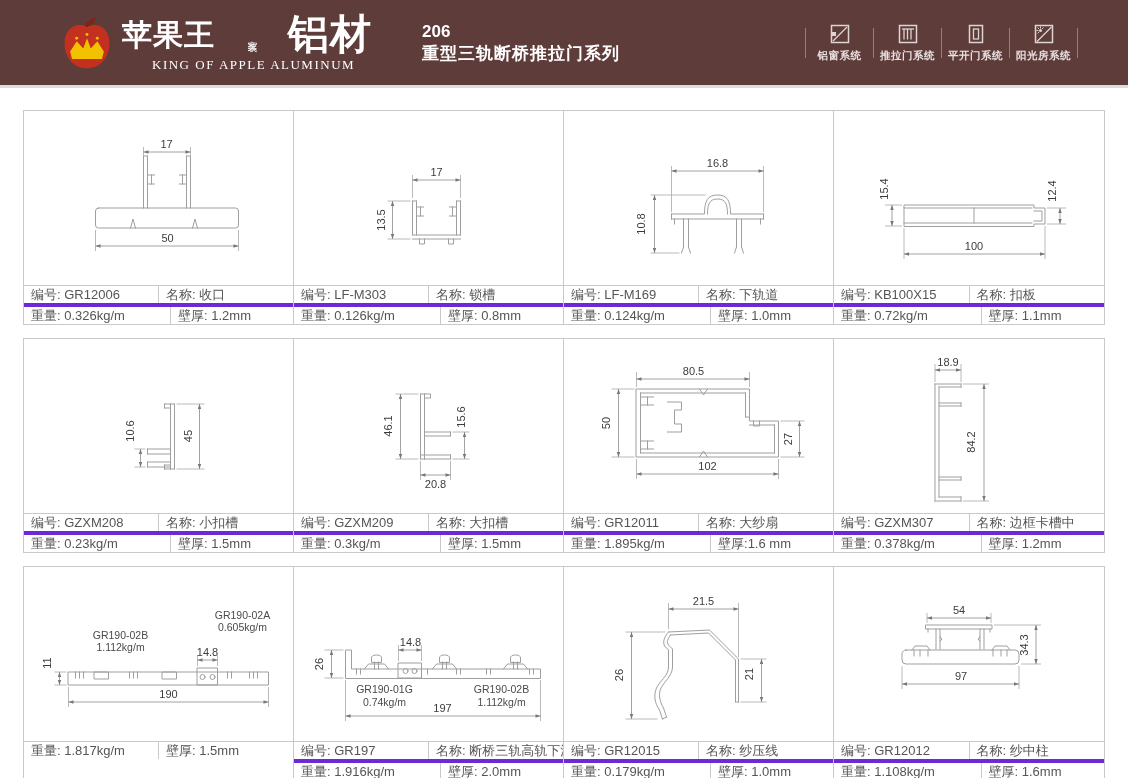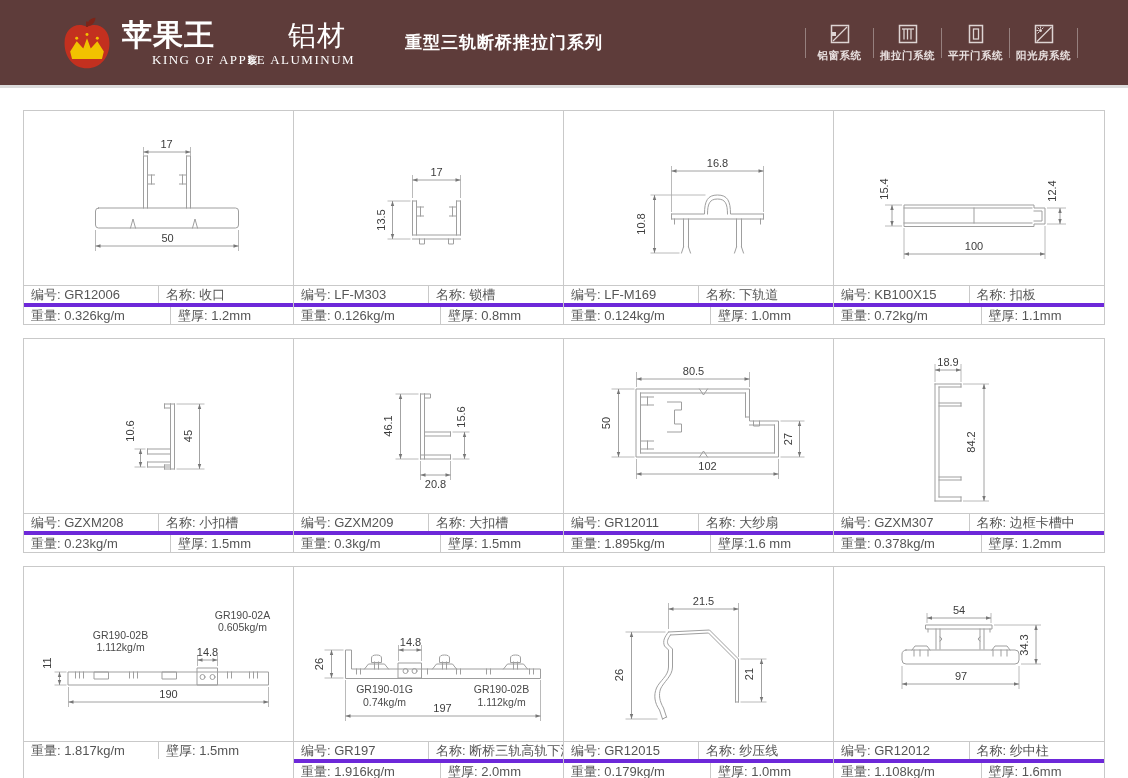--- a/index.html
+++ b/index.html
@@ -4,24 +4,24 @@
 <style>
   html,body{margin:0;padding:0;background:#fff;}
   .page{width:1128px;height:778px;background:#fff;overflow:hidden;
         font-family:"Liberation Sans","DejaVu Sans",sans-serif;position:relative;}
 
   
   .header{height:85px;background:#5e3c3a;border-bottom:3px solid #dcdcdc;
           display:flex;align-items:center;color:#fff;}
   .logo{display:flex;align-items:center;margin-left:58px;}
   .logo-text{margin-left:6px;line-height:1;}
-  .brand-line{display:flex;align-items:flex-end;gap:28px;}
+  .brand-line{display:flex;align-items:center;gap:28px;}
   .brand-cn{font-size:30px;font-weight:bold;letter-spacing:1px;}
   .brand-small{writing-mode:vertical-rl;font-size:10px;margin:0 3px 2px 4px;letter-spacing:1px;}
-  .brand-suffix{font-size:28px;font-weight:normal;letter-spacing:1px;}
+  .brand-suffix{font-size:41px;font-weight:bold;letter-spacing:1px;}
   .brand-en{font-family:"Liberation Serif","DejaVu Serif",serif;font-size:13px;
             letter-spacing:1.5px;margin-top:3px;margin-left:30px;}
   .title-block{margin-left:50px;line-height:1.25;}
   .page-num{font-size:17px;font-weight:bold;}
   .series{font-size:17px;font-weight:bold;letter-spacing:1px;}
   .systems{margin-left:auto;margin-right:50px;display:flex;align-items:center;}
   .sys-div{width:1px;height:30px;background:#96807e;}
   .sys-item{width:67px;display:flex;flex-direction:column;align-items:center;}
   .sys-item svg{display:block;margin-bottom:4px;}
   .sys-label{font-size:10.5px;color:#e9e1e0;font-weight:bold;letter-spacing:0.5px;}
@@ -65,20 +65,21 @@
       <div class="logo-text">
         <div class="brand-line">
           <span class="brand-cn">苹果王</span>
           <span class="brand-small">家装</span>
           <span class="brand-suffix">铝材</span>
         </div>
         <div class="brand-en">KING OF APPLE ALUMINUM</div>
       </div>
     </div>
     <div class="title-block">
+      <div class="page-num">206</div>
       <div class="series">重型三轨断桥推拉门系列</div>
     </div>
     <div class="systems">
       <div class="sys-div"></div>
       <div class="sys-item">
         <svg width="22" height="22" viewBox="0 0 22 22">
           <rect x="2.5" y="2.5" width="17" height="17" fill="none" stroke="#ded4d3" stroke-width="1.5"></rect>
           <line x1="4" y1="18" x2="18" y2="4" stroke="#ded4d3" stroke-width="1.3"></line>
           <rect x="2.5" y="9" width="4.5" height="4" fill="#ded4d3"></rect>
         </svg>

